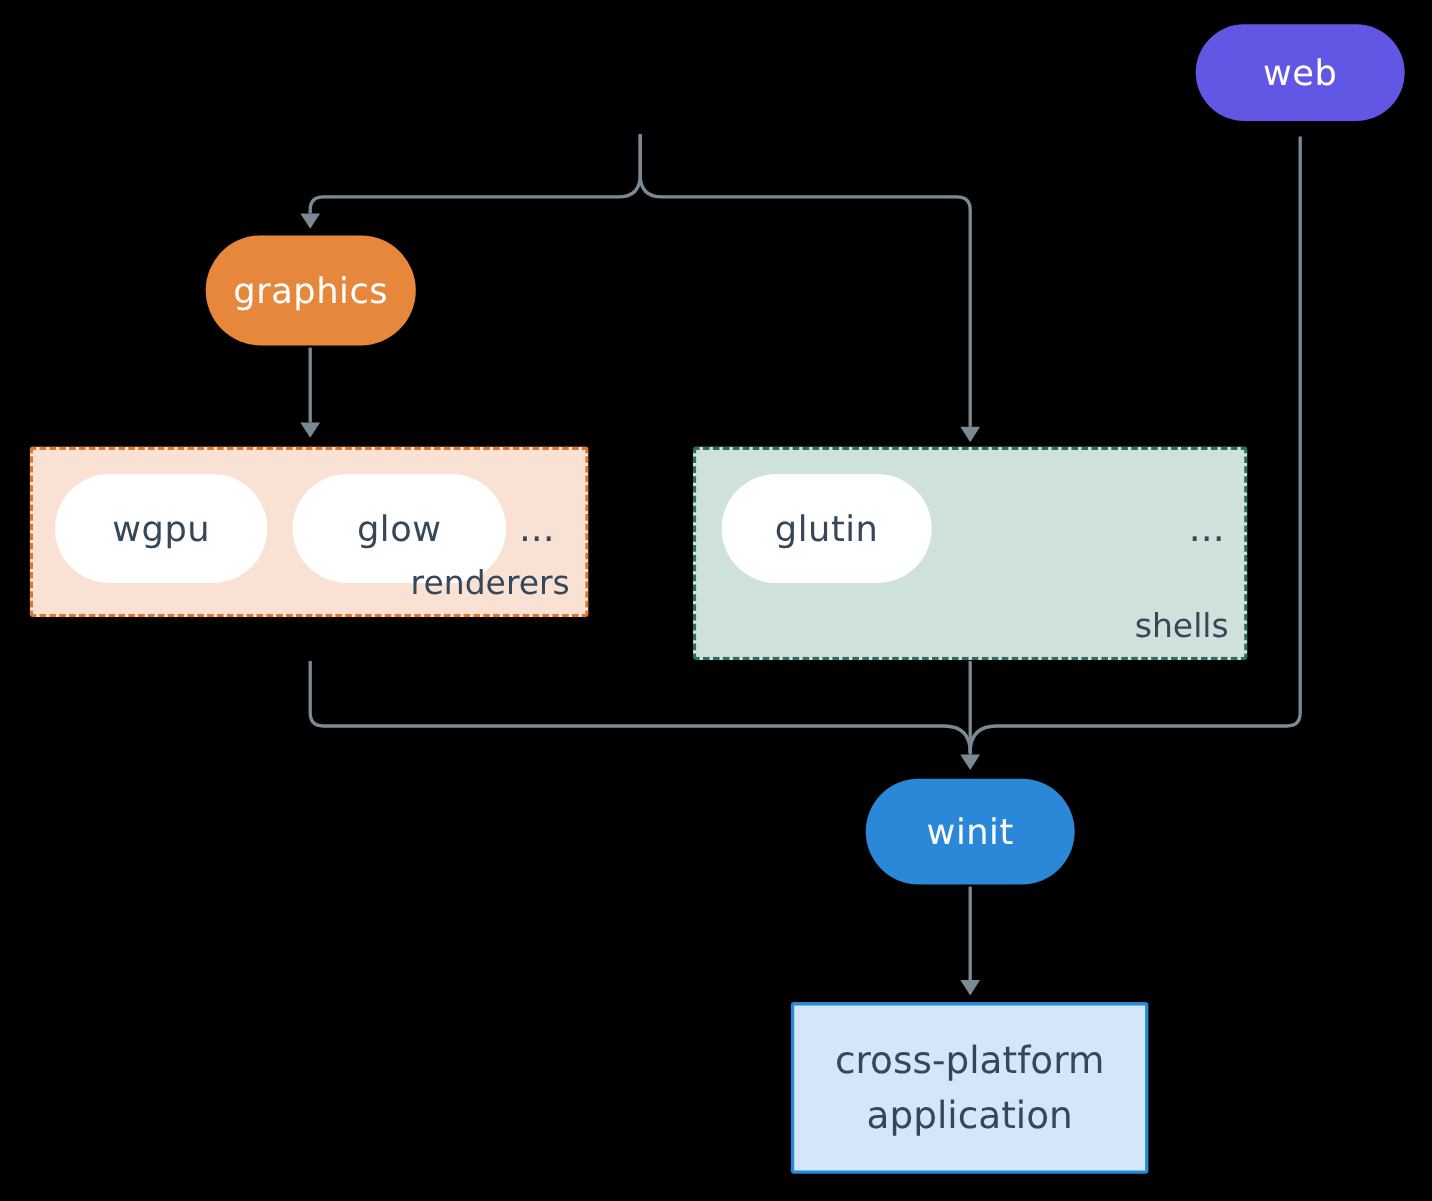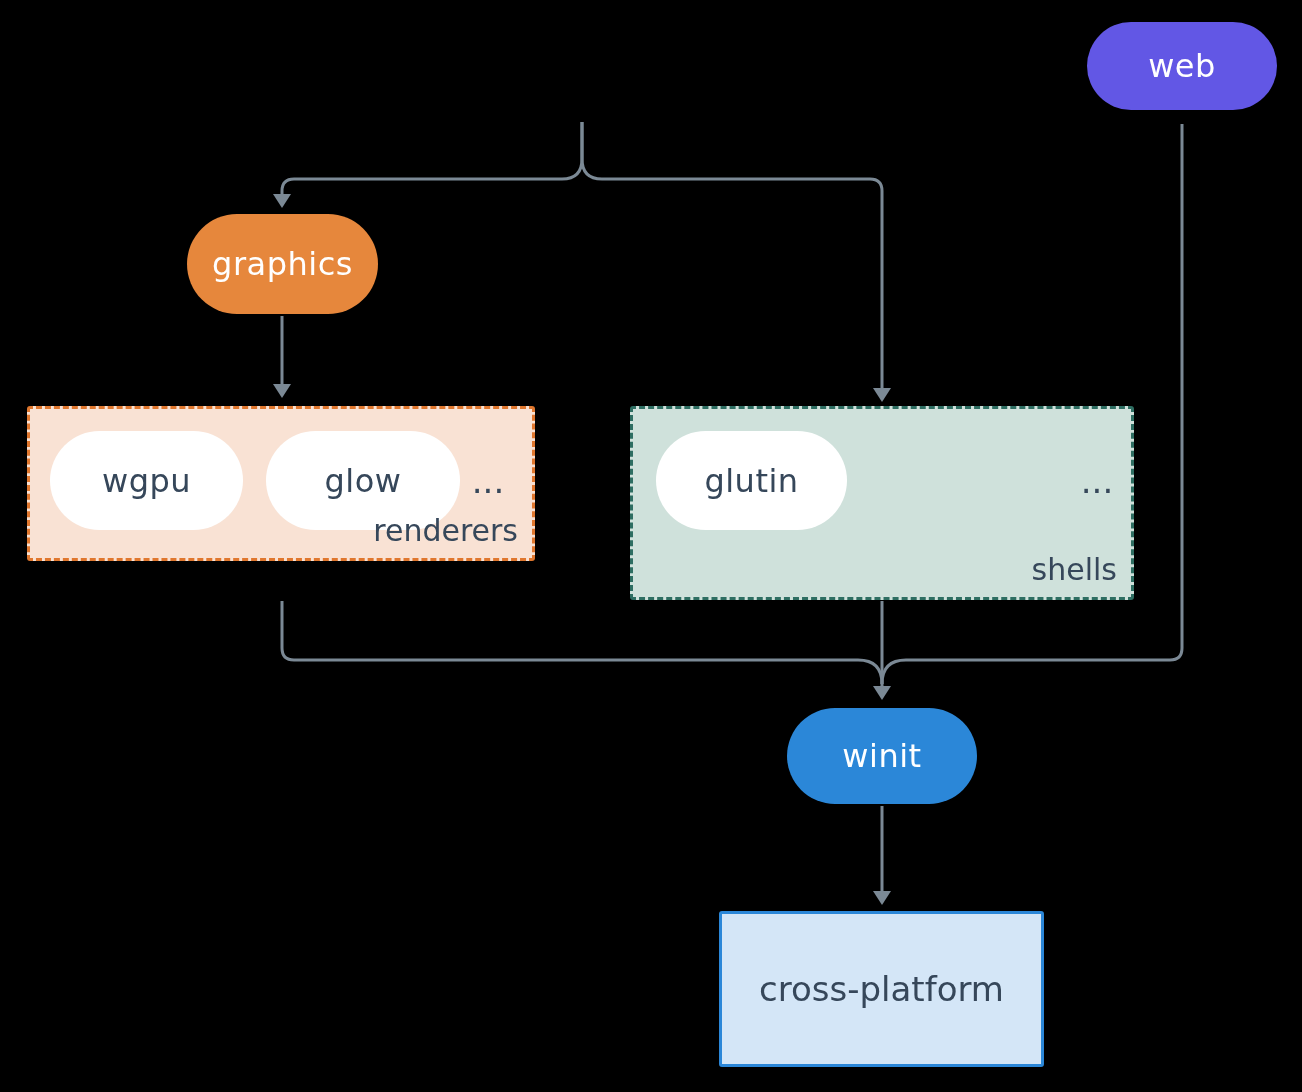--- a/index.html
+++ b/index.html
@@ -157,15 +157,16 @@
     <div id="shells-ellipsis" class="ellipsis">...</div>
     <div class="group-label">shells</div>
   </div>
 
   <div id="node-iced" class="pill blue">
     <span>winit</span>
   </div>
 
   <div id="node-app" class="app-box">
     <span>cross-platform</span>
+    <span>application</span>
   </div>
 
 </div>
 
 </body></html>

